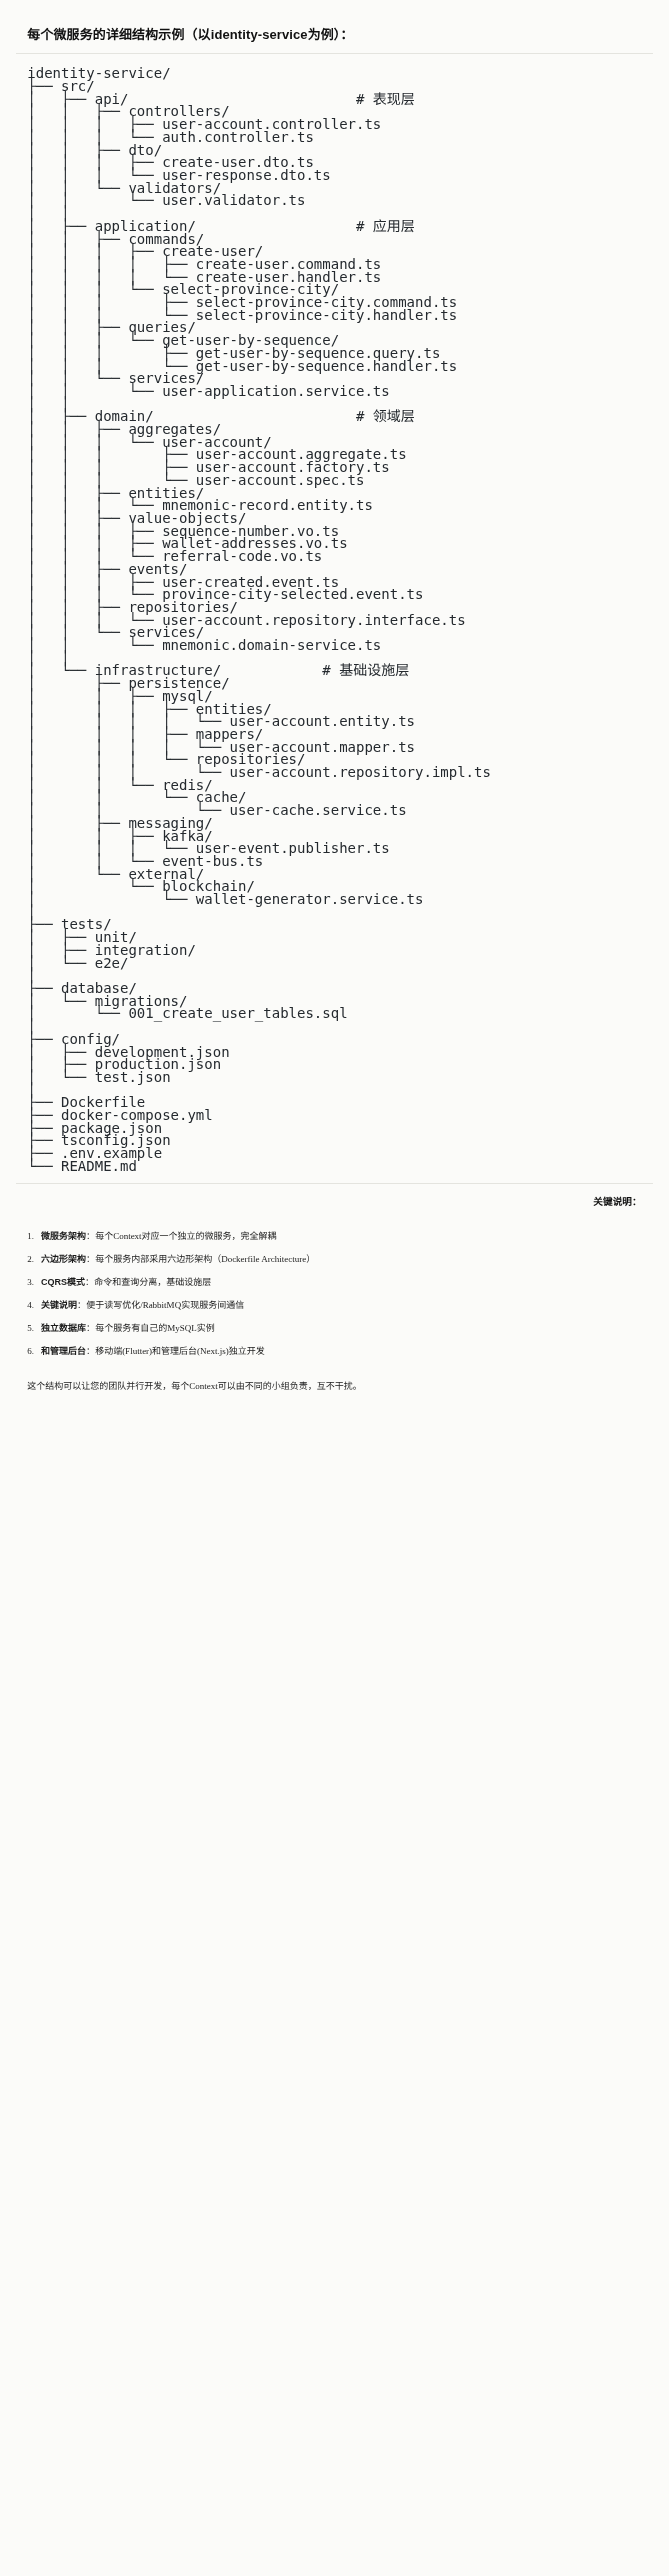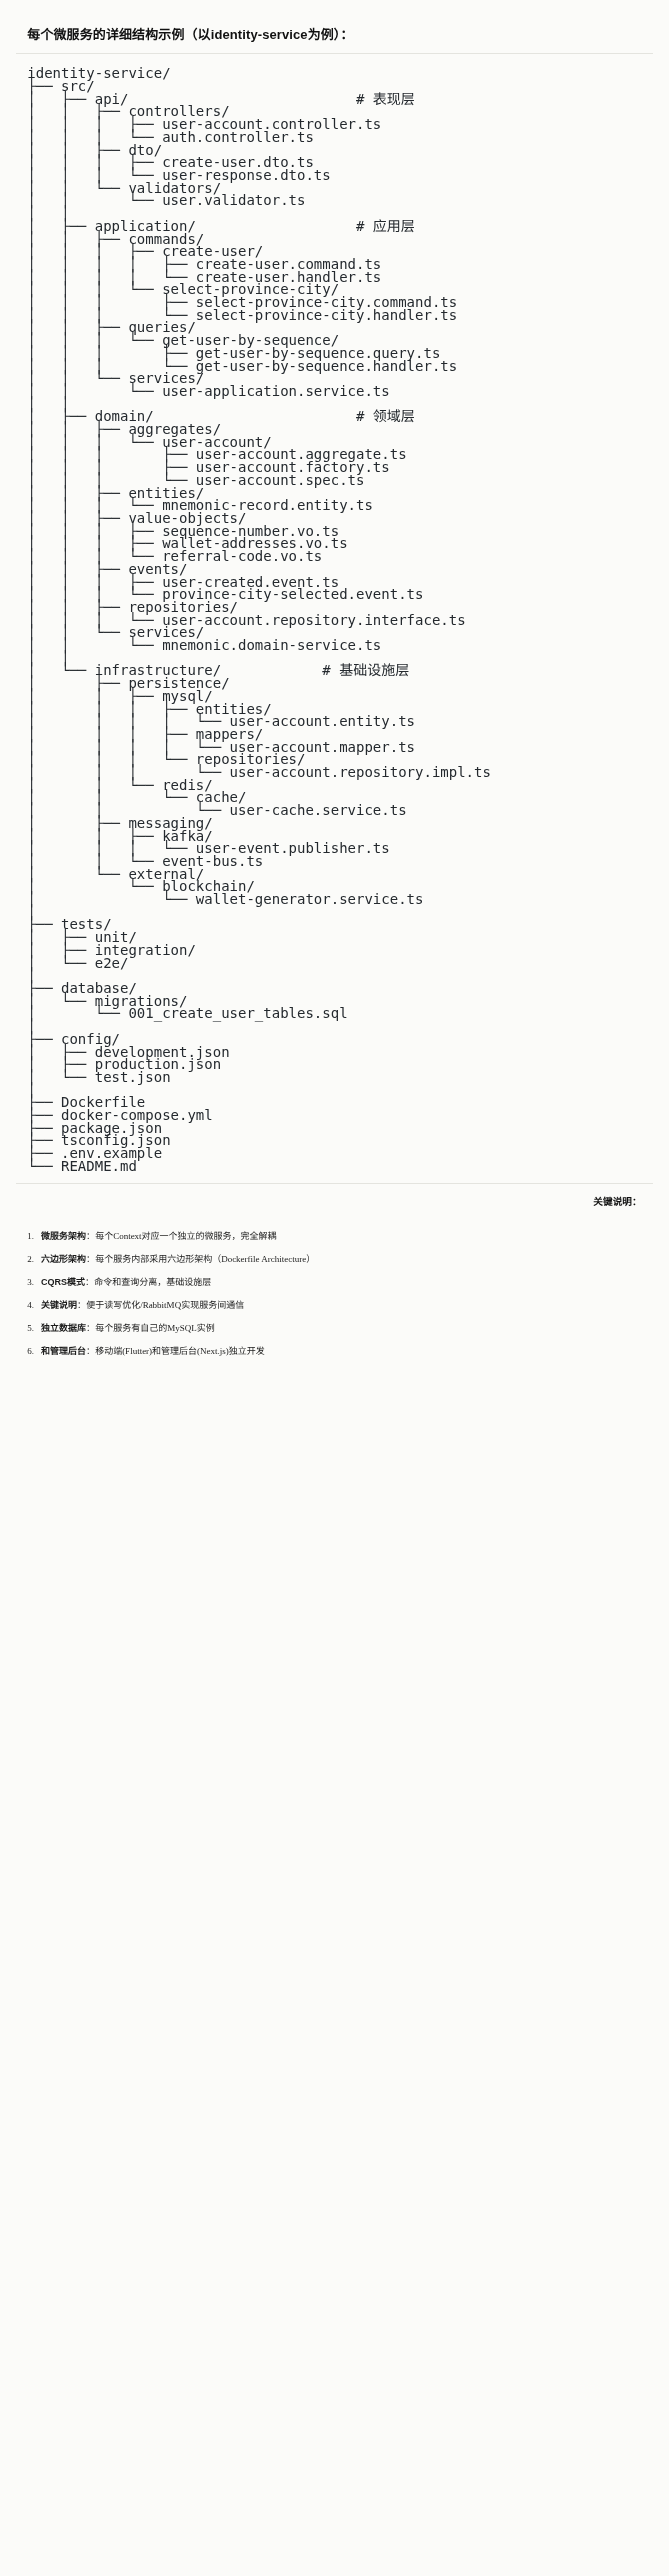--- a/index.html
+++ b/index.html
@@ -218,15 +218,16 @@
       </li>
       <li>
         <span class="num">5.</span><b>独立数据库</b><span>：</span><span>每个服务有自己的MySQL实例</span>
       </li>
       <li>
         <span class="num">6.</span><b>和管理后台</b><span>：</span><span>移动端(Flutter)和管理后台(Next.js)独立开发</span>
       </li>
     </ol>
   </div>
 
+  <div class="closing">这个结构可以让您的团队并行开发，每个Context可以由不同的小组负责，互不干扰。</div>
 
 </div>
 
 
 </body></html>

